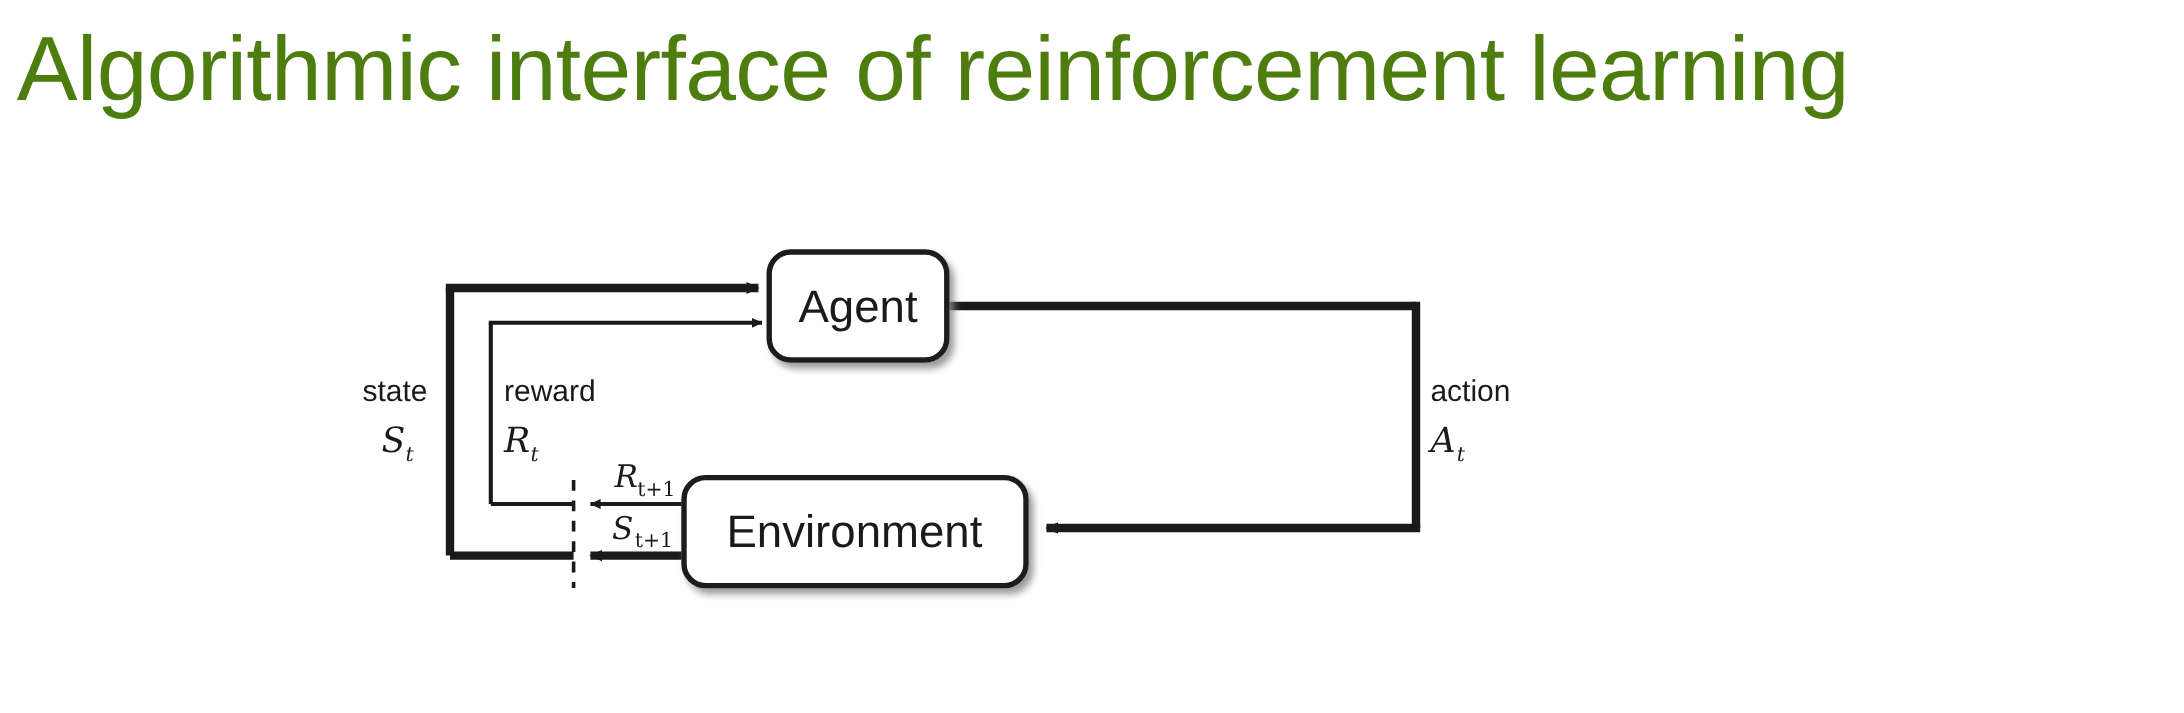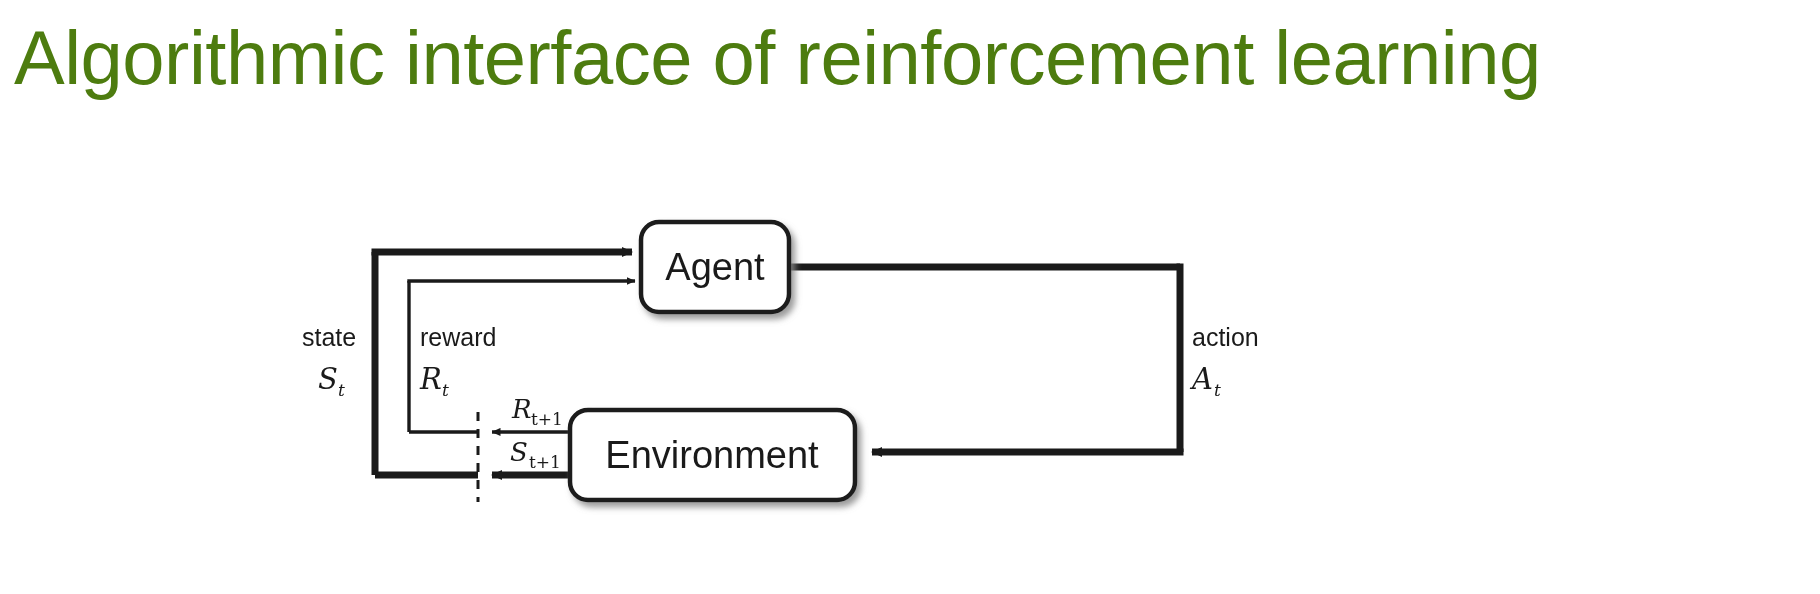--- a/index.html
+++ b/index.html
@@ -35,21 +35,21 @@
     font-size: 76px;
     line-height: 104px;
     letter-spacing: -0.5px;
     color: #4d7c0f;
     white-space: nowrap;
     font-stretch: condensed;
   }
   #diagram-wrap {
     position: absolute;
     left: 0px;
-    top: 162px;
+    top: 150px;
     width: 1820px;
     height: 400px;
   }
   #rl-diagram {
     display: block;
   }
   .dg-box-label {
     font-family: "Liberation Sans", sans-serif;
     font-size: 38px;
     fill: #1a1a1a;

